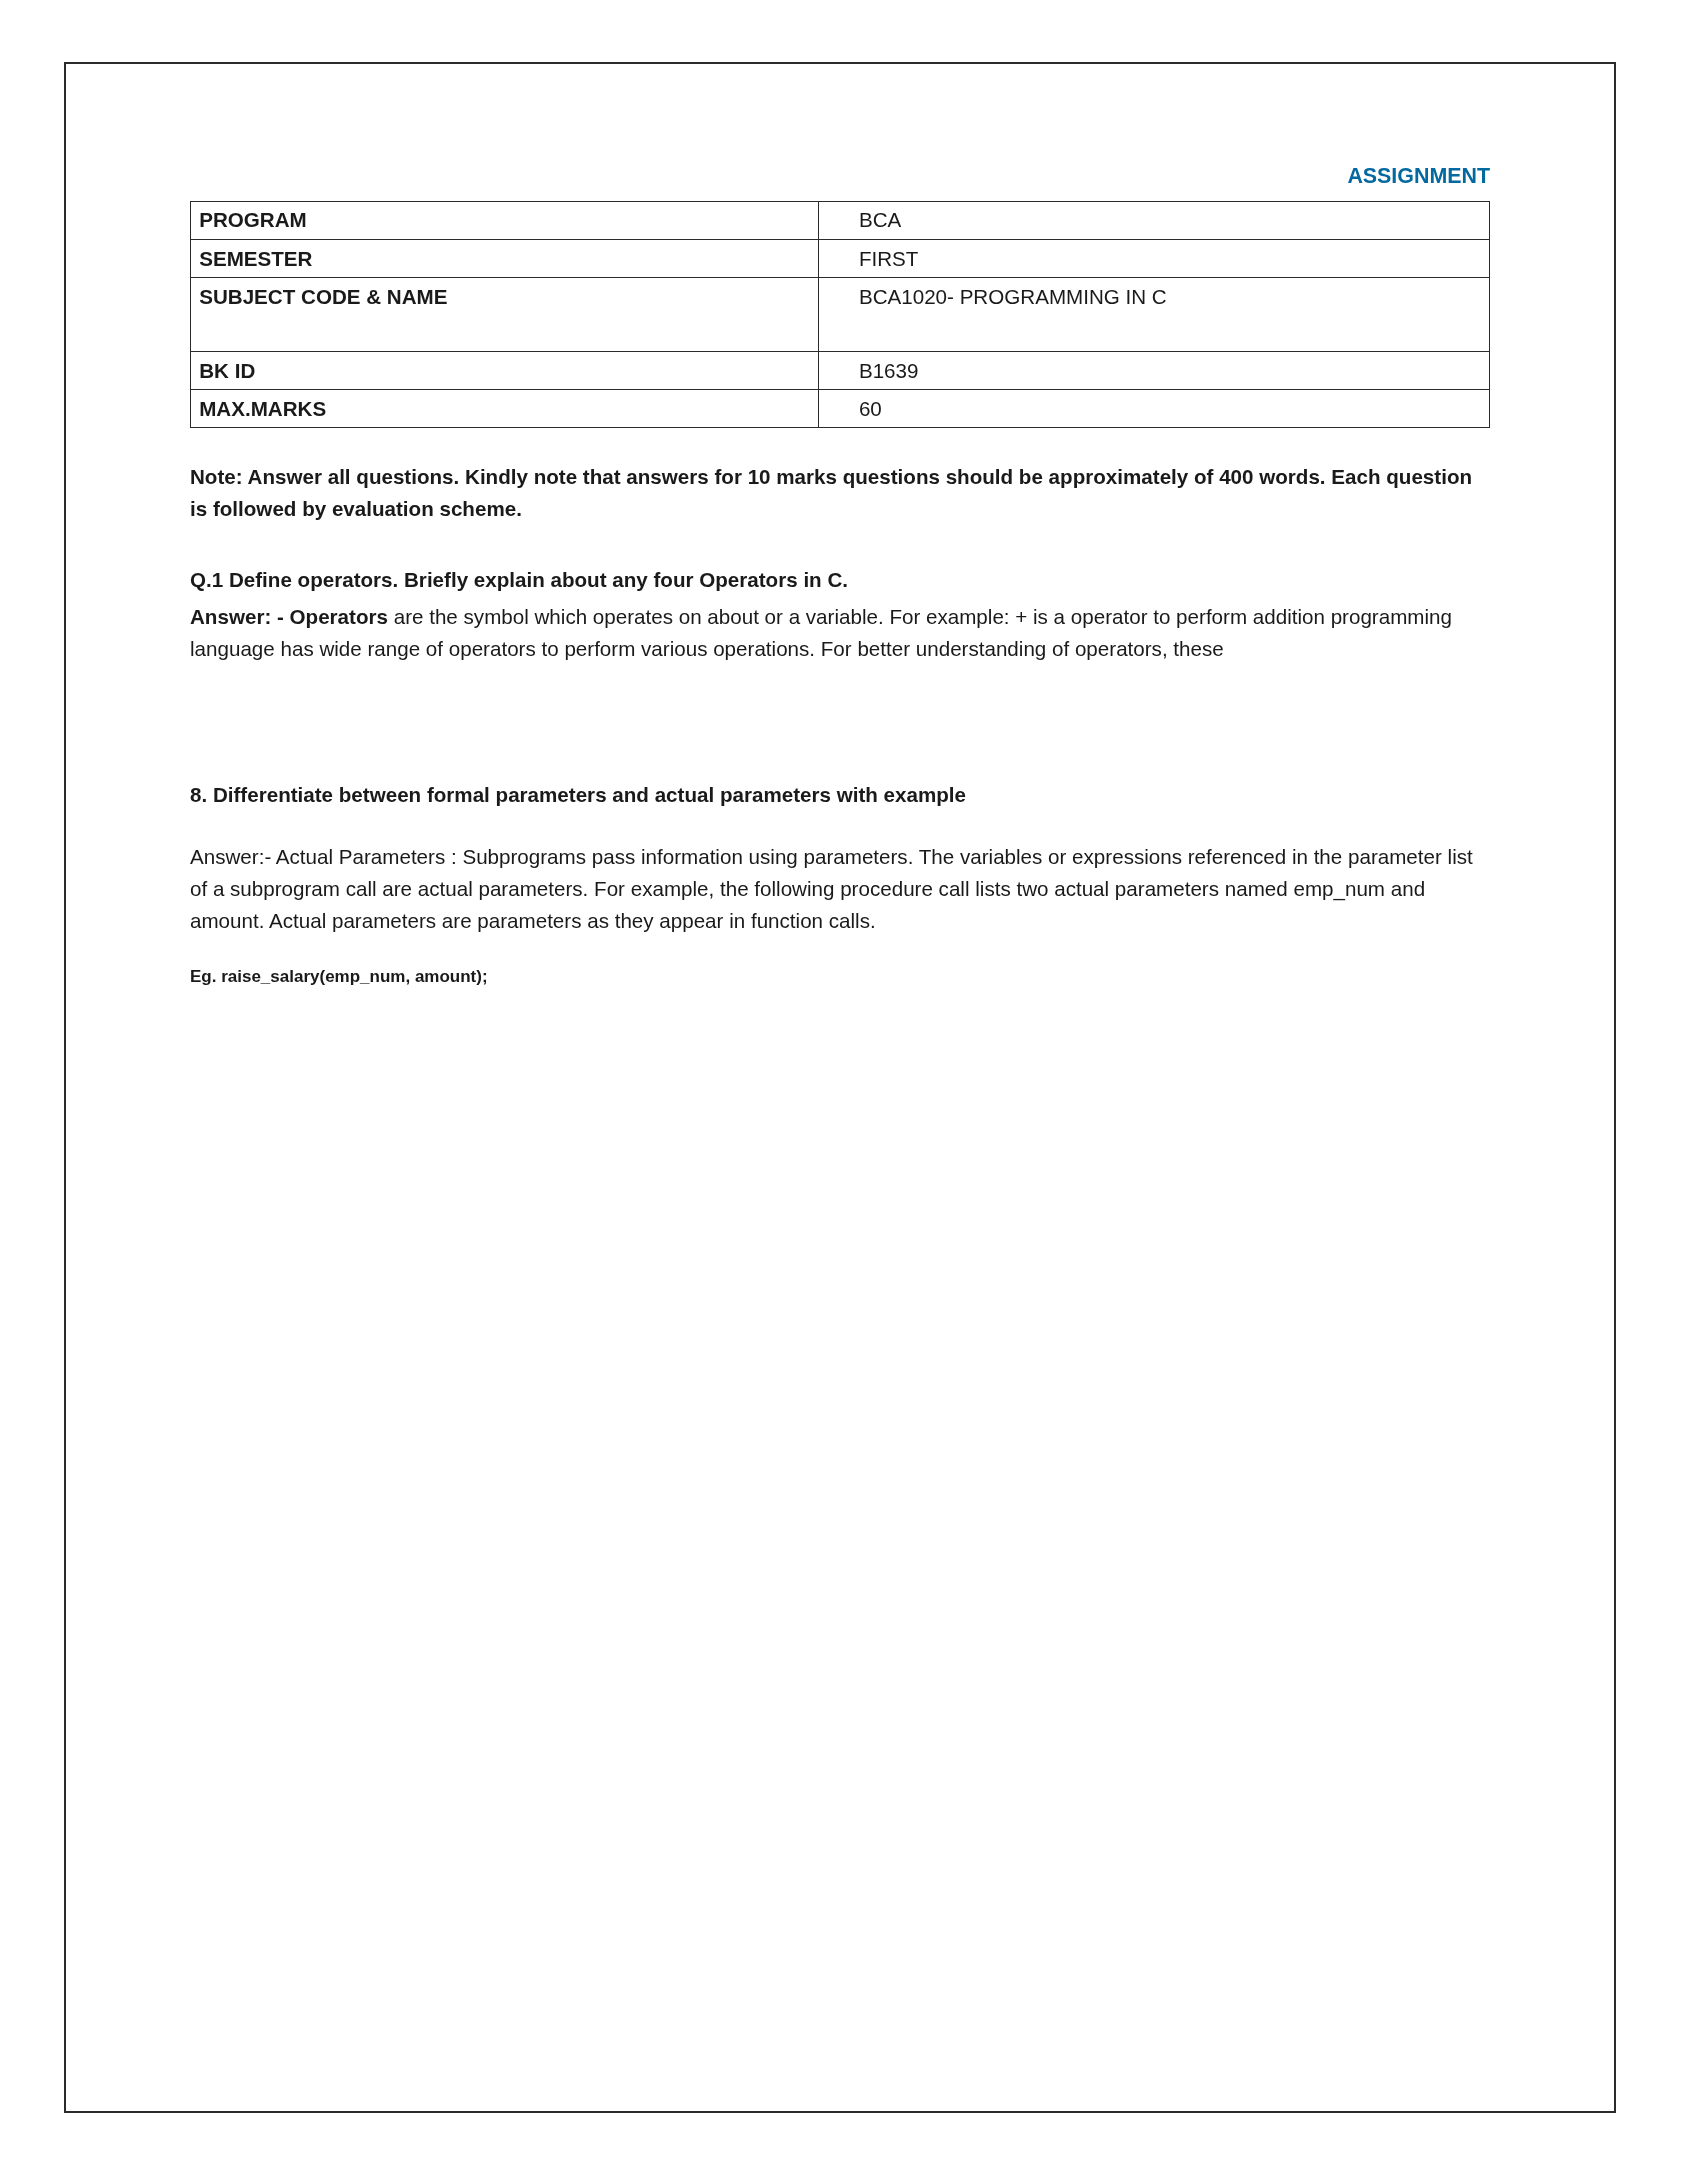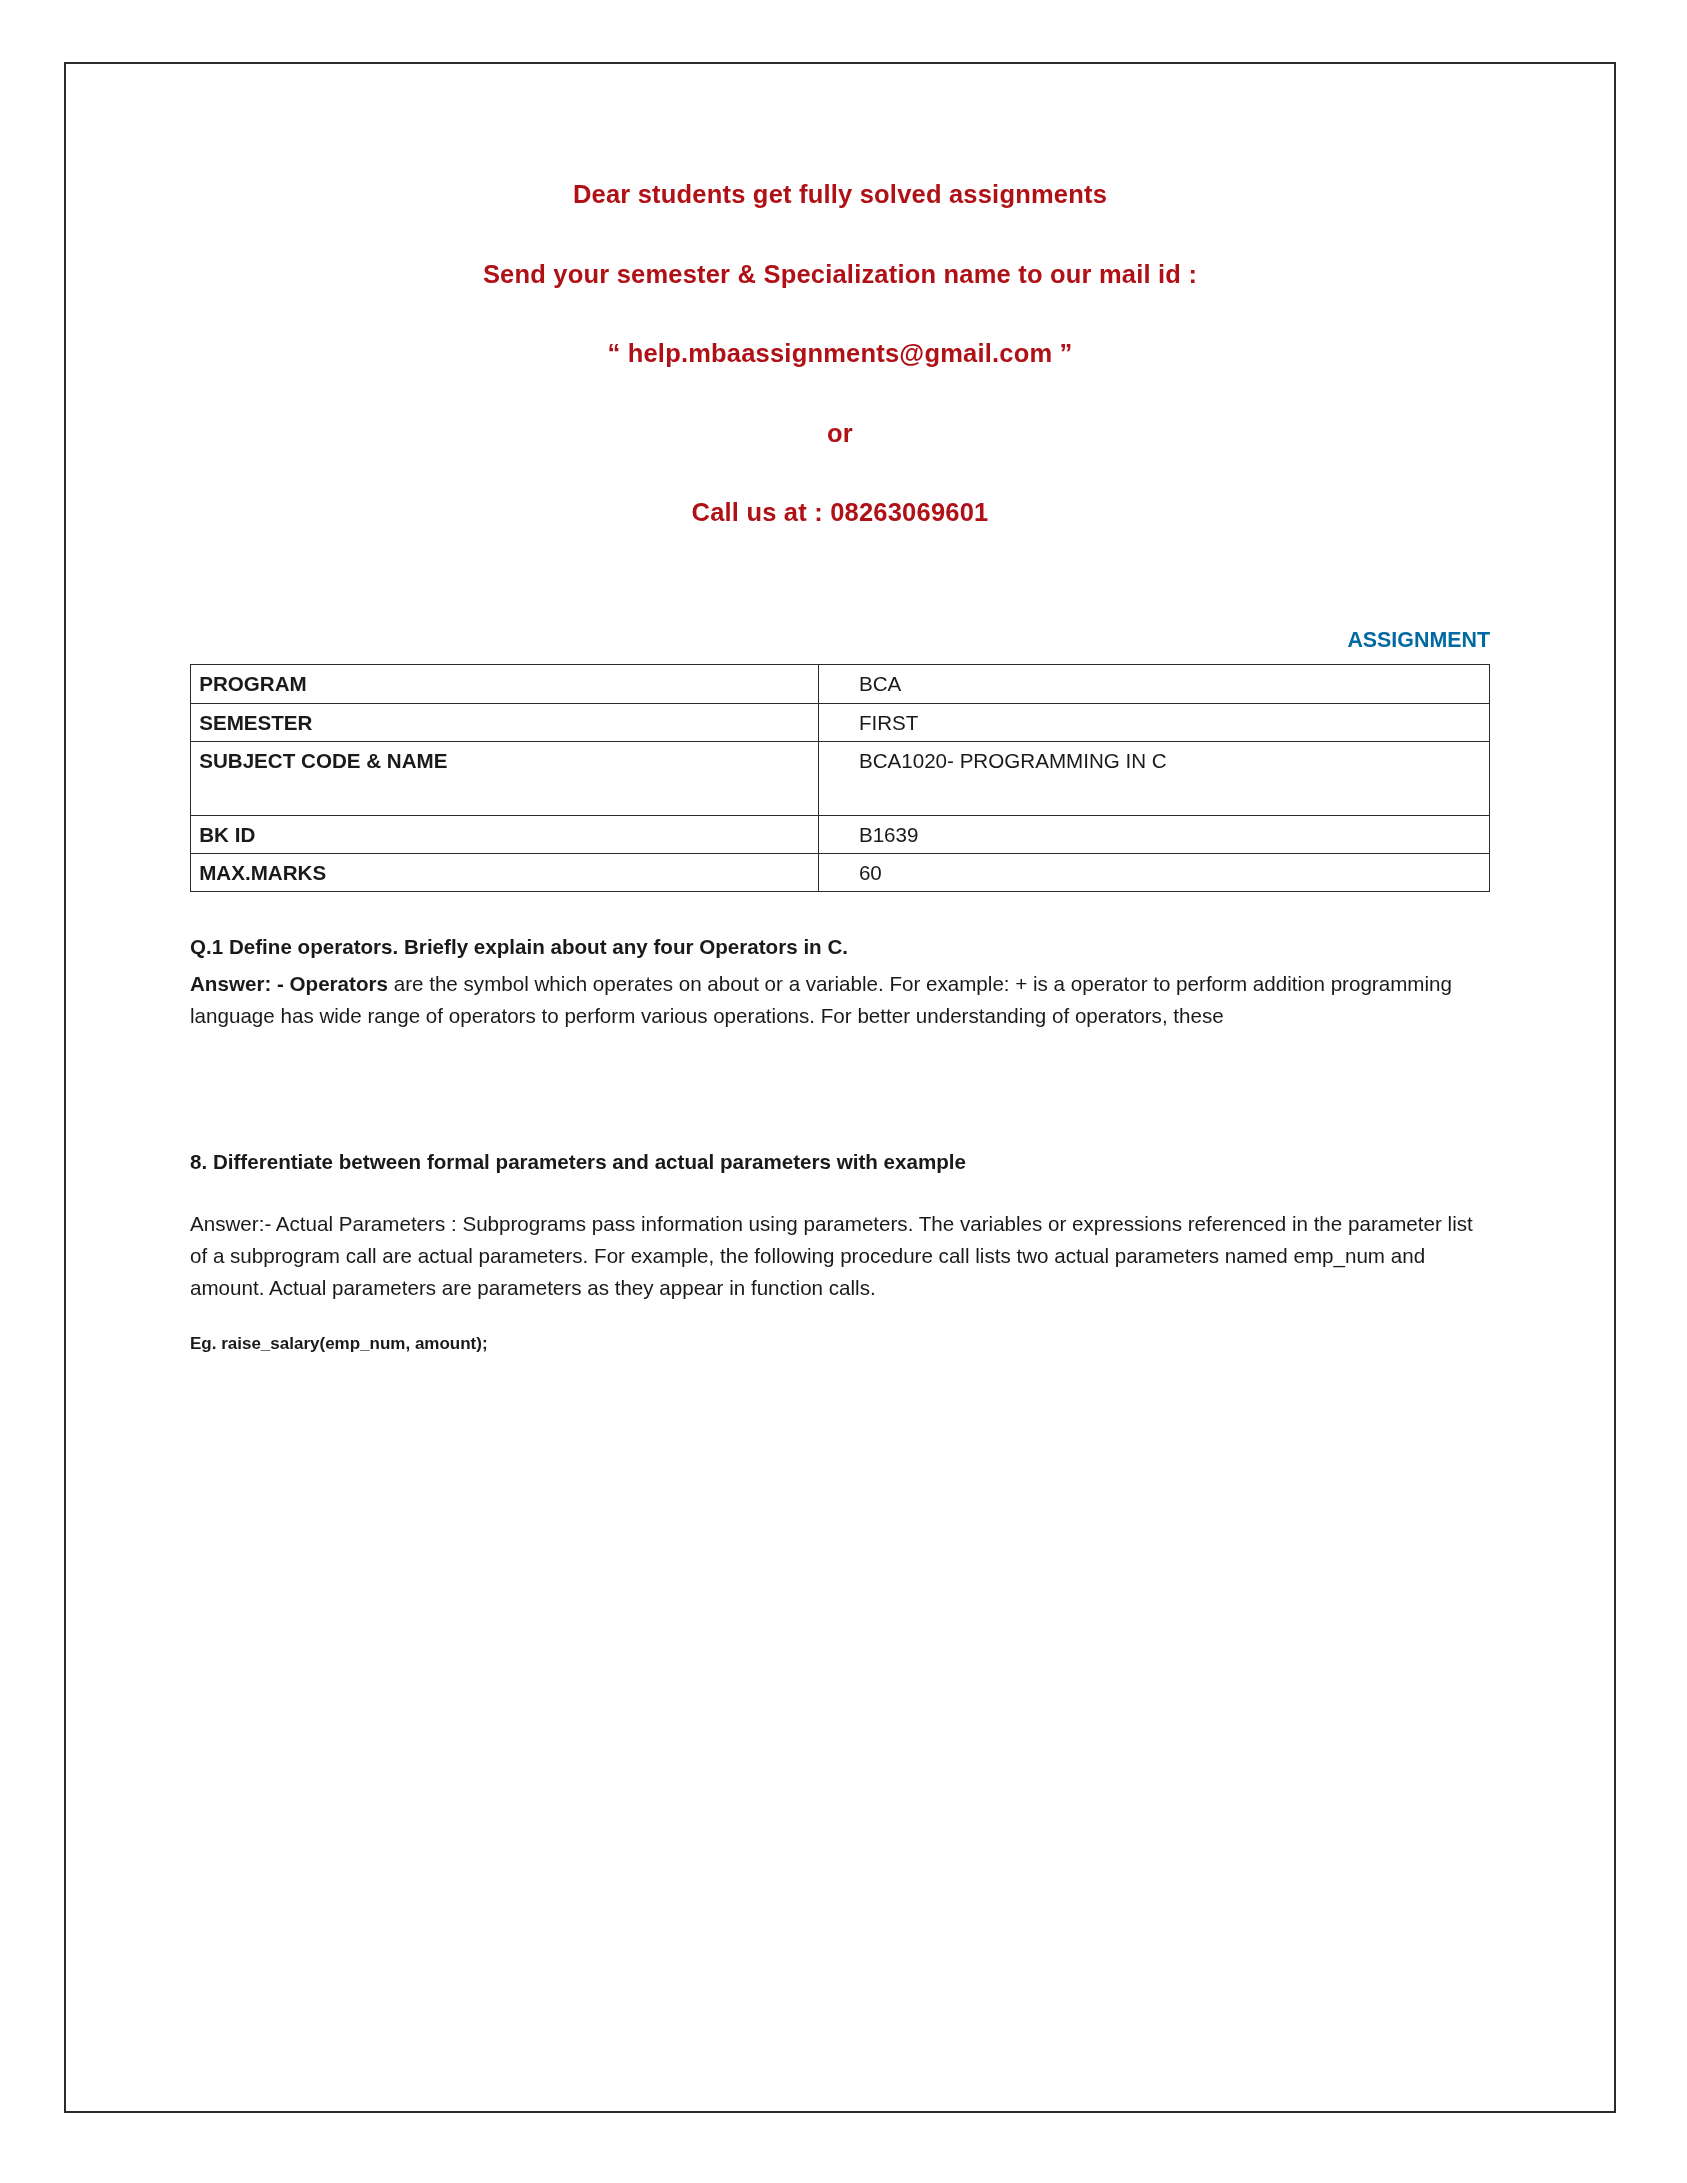--- a/index.html
+++ b/index.html
@@ -118,27 +118,20 @@
     font-size: 17px;
     font-weight: bold;
   }
 </style>
 </head>
 <body>
 
 <div class="page">
   <div class="inner">
 
-    <div class="header-block">
-      <div class="header-line l1">Dear students get fully solved assignments</div>
-      <div class="header-line l2">Send your semester &amp; Specialization name to our mail id :</div>
-      <div class="header-line l3">“ help.mbaassignments@gmail.com ”</div>
-      <div class="header-line l4">or</div>
-      <div class="header-line l5">Call us at : 08263069601</div>
-    </div>
 
     <div class="assignment-title">ASSIGNMENT</div>
 
     <table class="meta">
       <tbody>
           <tr>
         <td class="label">PROGRAM</td>
         <td class="value">BCA</td>
       </tr>
       <tr>
@@ -153,20 +146,21 @@
         <td class="label">BK ID</td>
         <td class="value">B1639</td>
       </tr>
       <tr>
         <td class="label">MAX.MARKS</td>
         <td class="value">60</td>
       </tr>
     </tbody>
       </table>
 
+    <div class="note">Note: Answer all questions. Kindly note that answers for 10 marks questions should be approximately of 400 words. Each question is followed by evaluation scheme.</div>
 
     <div class="q-block">
       <div class="q-title">Q.1 Define operators. Briefly explain about any four Operators in C.</div>
       <div class="q-answer"><span class="bold">Answer: - Operators</span><span> are the symbol which operates on about or a variable. For example: + is a operator to perform addition programming language has wide range of operators to perform various operations. For better understanding of operators, these</span></div>
     </div>
 
     <div class="gap-large"></div>
 
     <div>
       <div class="q2-title">8. Differentiate between formal parameters and actual parameters with example</div>

